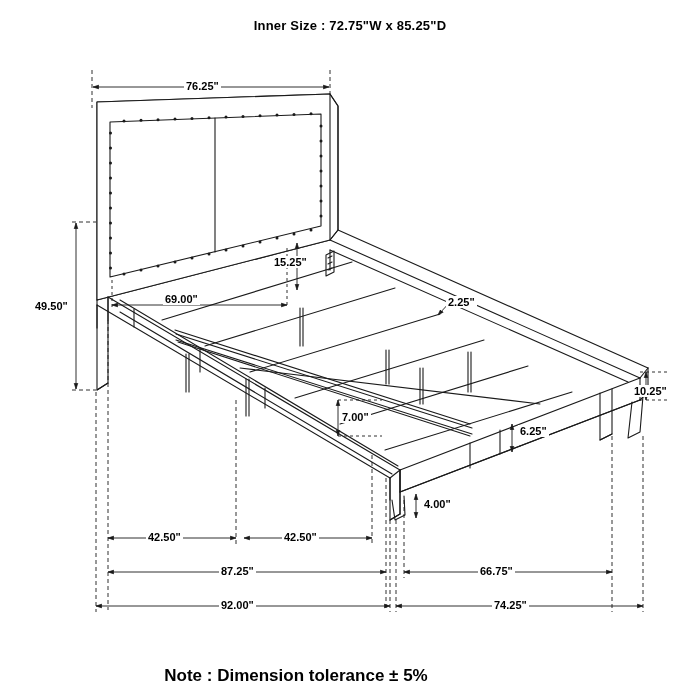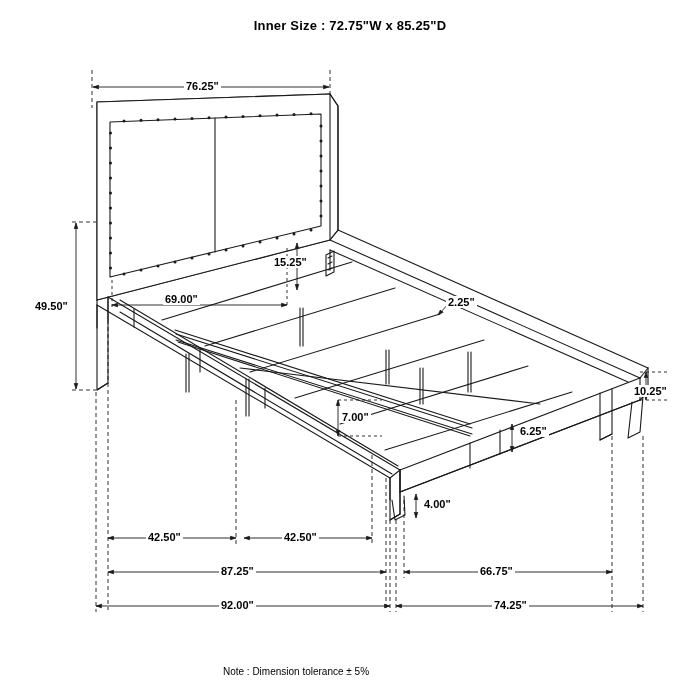--- a/index.html
+++ b/index.html
@@ -29,22 +29,22 @@
     font-size: 13px;
     font-weight: bold;
     letter-spacing: 0.2px;
   }
   .footnote {
     position: absolute;
     top: 666px;
     left: 0;
     width: 592px;
     text-align: center;
-    font-size: 10px;
-    font-weight: normal;
+    font-size: 17px;
+    font-weight: bold;
   }
   svg.diagram {
     position: absolute;
     left: 0;
     top: 0;
     width: 700px;
     height: 700px;
   }
   .dimlabel {
     position: absolute;

